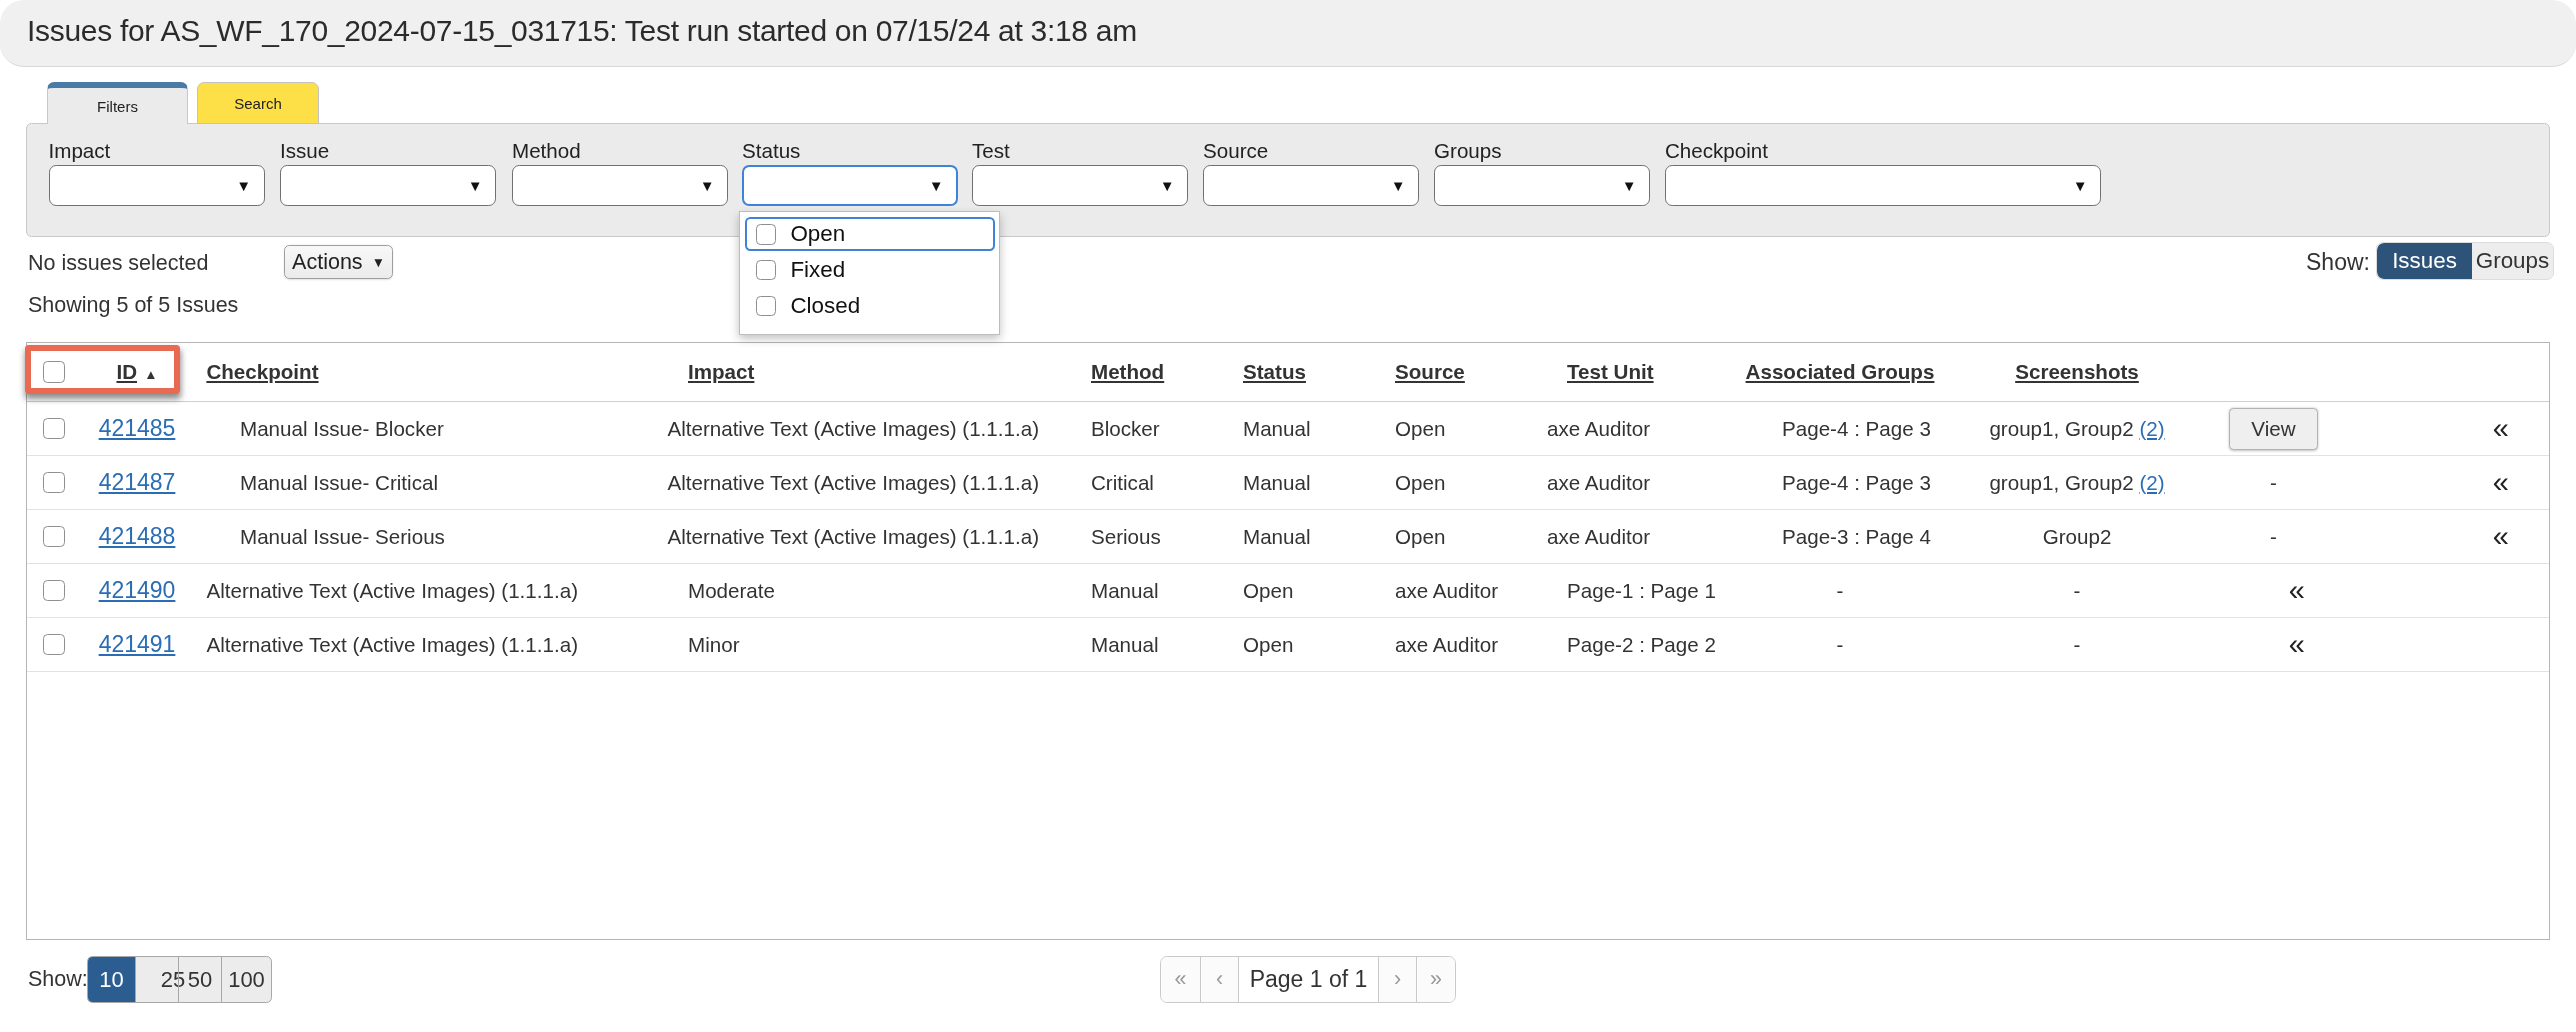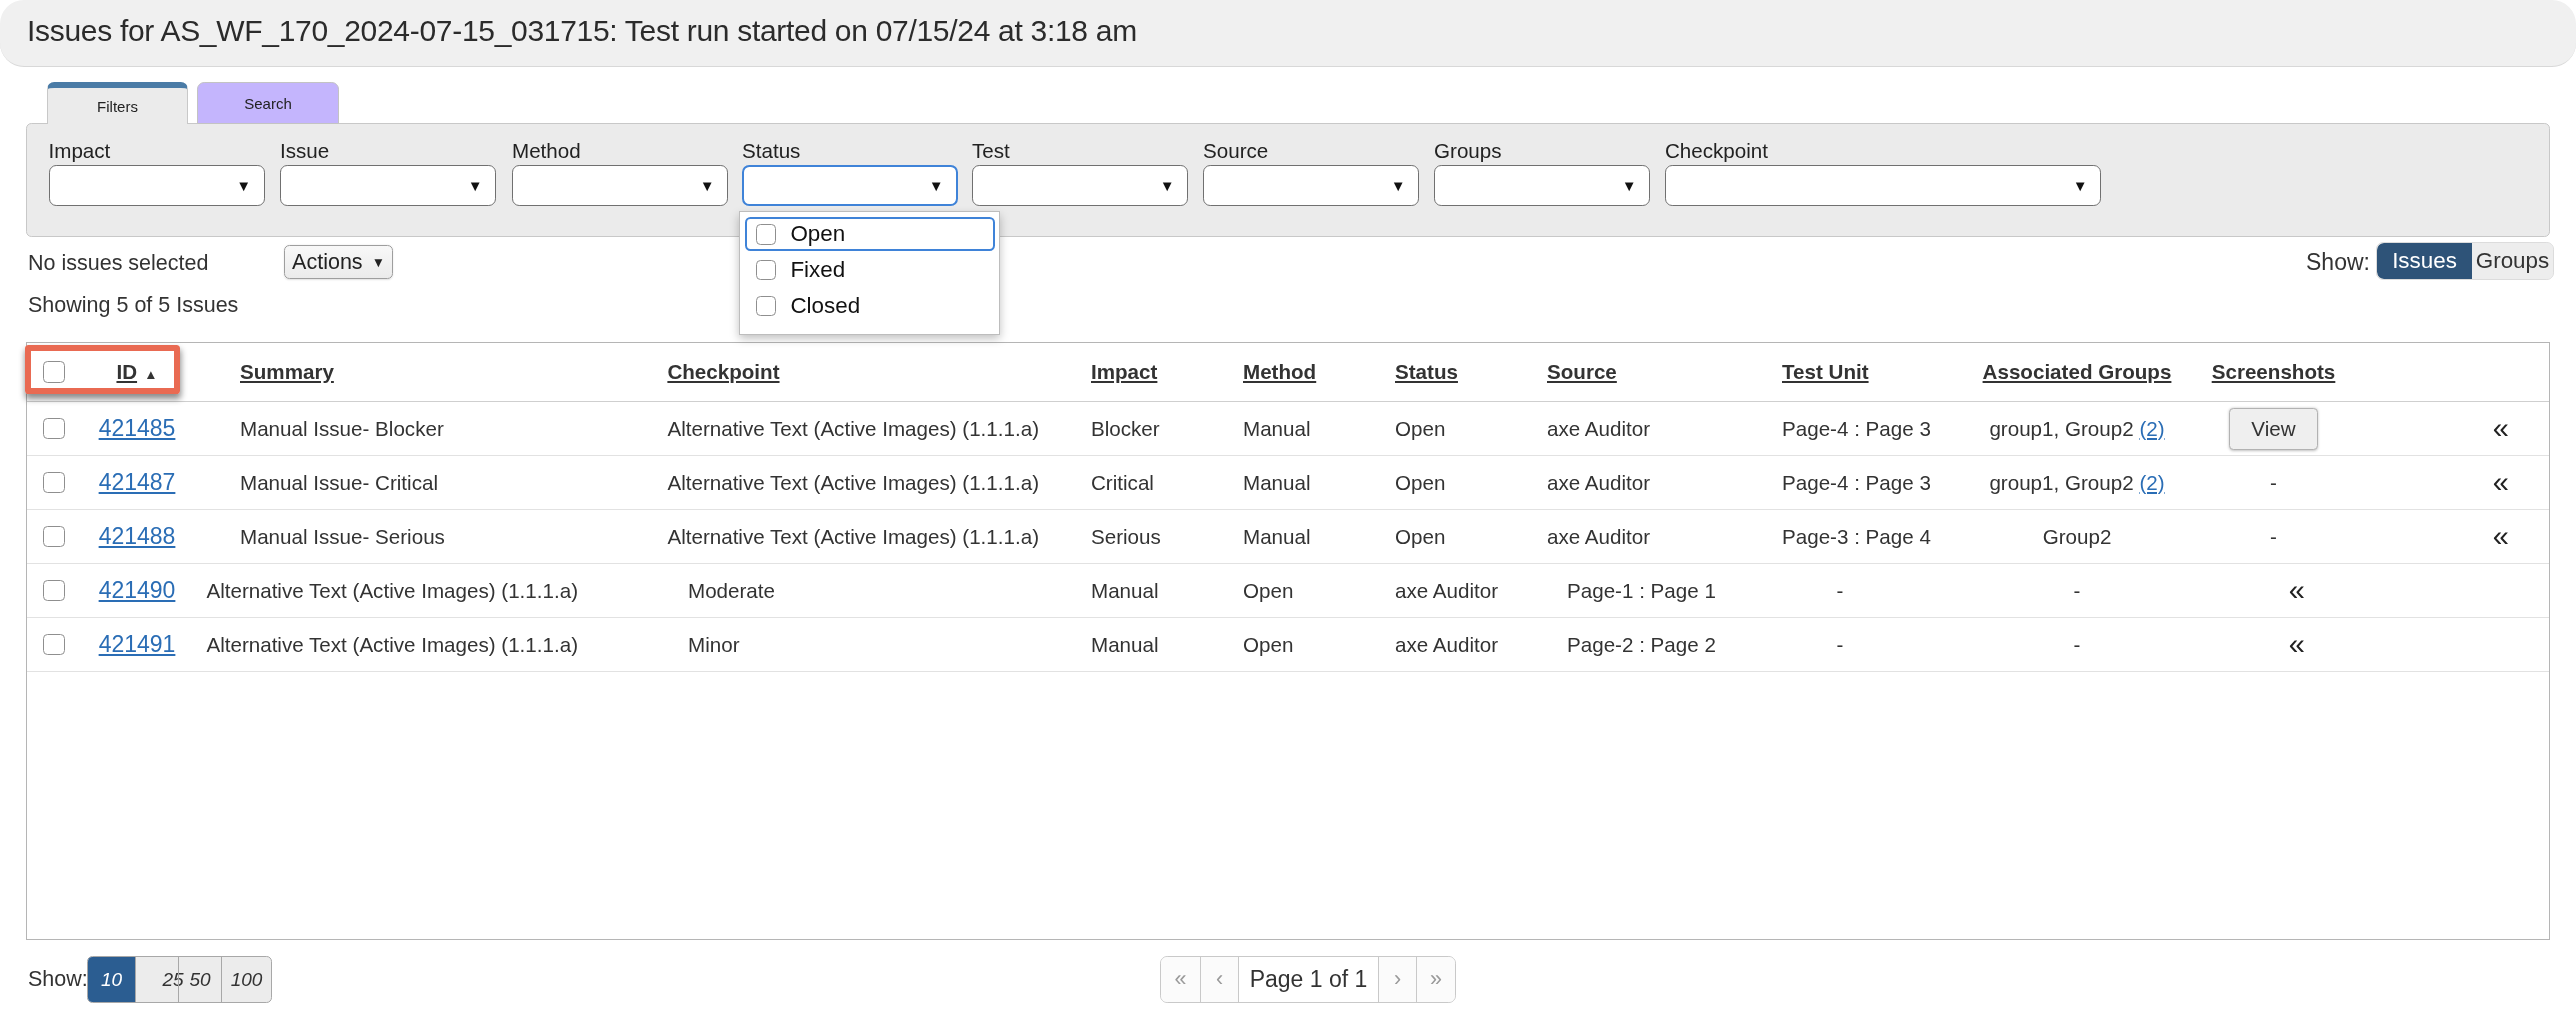--- a/index.html
+++ b/index.html
@@ -6,21 +6,21 @@
   html,body { width:2576px; height:1032px; background:#ffffff; font-family:"Liberation Sans", sans-serif; color:#333; overflow:hidden; }
   #app { position:relative; width:2576px; height:1032px; }
 
   
   .title-strip { position:absolute; left:0; top:0; width:2576px; height:67px; background:#f0f0f0; border-bottom:0.9px solid #d8d8d8;border-radius:24px; }
   .page-title { position:absolute; left:27px; top:14.3px; font-size:30px; font-weight:400; color:#2b2b2b; letter-spacing:-0.3px; }
 
   
   .tab { position:absolute; top:82px; height:42px; z-index:3; display:flex; align-items:center; justify-content:center; font-size:15px; color:#222; cursor:pointer; }
   .tab-filters { left:47px; width:141px; background:#ebebeb; border:0.9px solid #c8c8c8; border-bottom:none; border-top:6.3px solid #4a7ba6; border-radius:7.2px 7.2px 0 0; }
-  .tab-search  { left:197px; width:142px; background:#c4b5fd; border:0.9px solid #c3c3c3; border-radius:7.2px 7.2px 0 0;align-items:center; }
+  .tab-search  { left:197px; width:122px; background:#fde047; border:0.9px solid #c3c3c3; border-radius:7.2px 7.2px 0 0;align-items:center; }
 
   
   .panel { position:absolute; left:26px; top:123px; width:2524px; height:114px; background:#ebebeb; border:0.9px solid #c8c8c8; border-radius:5.4px; z-index:1; }
   .ffield { position:absolute; top:0; }
   .flabel { position:absolute; top:15px; font-size:20.6px; color:#222; }
   .fselect { position:absolute; top:41px; height:41px; width:216px; background:#fff; border:1.8px solid #707070; border-radius:7.2px; display:flex; align-items:center; justify-content:flex-end; padding-right:12.5px; cursor:pointer; }
   .fselect .caret { font-size:15px; color:#111; }
   .fselect.focused { border:2.7px solid #3f83d8; }
   .fselect.wide { width:436px; }
 
@@ -62,21 +62,21 @@
   .id-link { color:#2a6db5; text-decoration:underline; cursor:pointer; font-size:23px; }
   .cnt-link { color:#2a6db5; text-decoration:underline; cursor:pointer; }
   .sort-ic { font-size:13.4px; text-decoration:none; display:inline-block; margin-left:7.2px; }
   .chev { font-size:29px; color:#222; cursor:pointer; }
   .view-btn { display:inline-block; background:#efefef; border:0.9px solid #b2b2b2; border-radius:4.5px; box-shadow:0 0.9px 2.7px rgba(0,0,0,0.25); font-size:20.6px; color:#333; padding:8px 21.5px; cursor:pointer; }
   .focus-ring { position:absolute; left:-1.8px; top:1.8px; width:155px; height:49px; border:6.3px solid #e96a52; border-radius:3.6px; box-shadow:0.9px 4.5px 6.3px rgba(0,0,0,0.45); pointer-events:none; z-index:5; }
 
   
   .show-label-bot { position:absolute; left:28px; top:967px; font-size:21.5px; color:#333; }
   .sizes { position:absolute; left:87px; top:956px; height:47px; display:flex; border:0.9px solid #a8a8a8; border-radius:5.4px; overflow:hidden; background:#ececec; }
-  .size-btn { display:flex; align-items:center; justify-content:center; font-size:19px; color:#333; cursor:pointer; border-left:0.9px solid #a8a8a8;font-style:italic; }
+  .size-btn { display:flex; align-items:center; justify-content:center; font-size:22px; color:#333; cursor:pointer; border-left:0.9px solid #a8a8a8; }
   .size-btn:first-child { border-left:none; }
   .size-10 { width:47px; background:#2b5d91; color:#fff; }
   .size-25 { width:43px;padding-left:32px; }
   .size-50 { width:43px; }
   .size-100 { width:50px; }
   .pager { position:absolute; left:1160px; top:956px; height:47px; display:flex; border-radius:7.2px; overflow:hidden; border:0.9px solid #c9c9c9; background:#fbfbfb; }
   .pg-btn { display:flex; align-items:center; justify-content:center; border-left:0.9px solid #c9c9c9; color:#9a9a9a; font-size:21.5px; cursor:pointer; background:#fbfbfb; }
   .pg-btn:first-child { border-left:none; }
   .pg-first, .pg-last { width:39px; }
   .pg-prev, .pg-next { width:38px; }
@@ -176,21 +176,20 @@
   </div>
   <div class="showing-text">Showing 5 of 5 Issues</div>
 
   <div class="tbl">
     <div class="trow thead">
       <div class="focus-ring"></div>
       <div class="c-cb">
           <span class="cb"></span>
         </div>
       <div class="hcell c-id"><span>ID</span><span class="sort-ic">▲</span></div>
-      <div class="hcell c-sum">Summary</div>
       <div class="hcell c-chk">Checkpoint</div>
       <div class="hcell c-imp">Impact</div>
       <div class="hcell c-met">Method</div>
       <div class="hcell c-sta">Status</div>
       <div class="hcell c-src">Source</div>
       <div class="hcell c-tu">Test Unit</div>
       <div class="hcell c-grp">Associated Groups</div>
       <div class="hcell c-scr">Screenshots</div>
       <div></div>
     </div>

